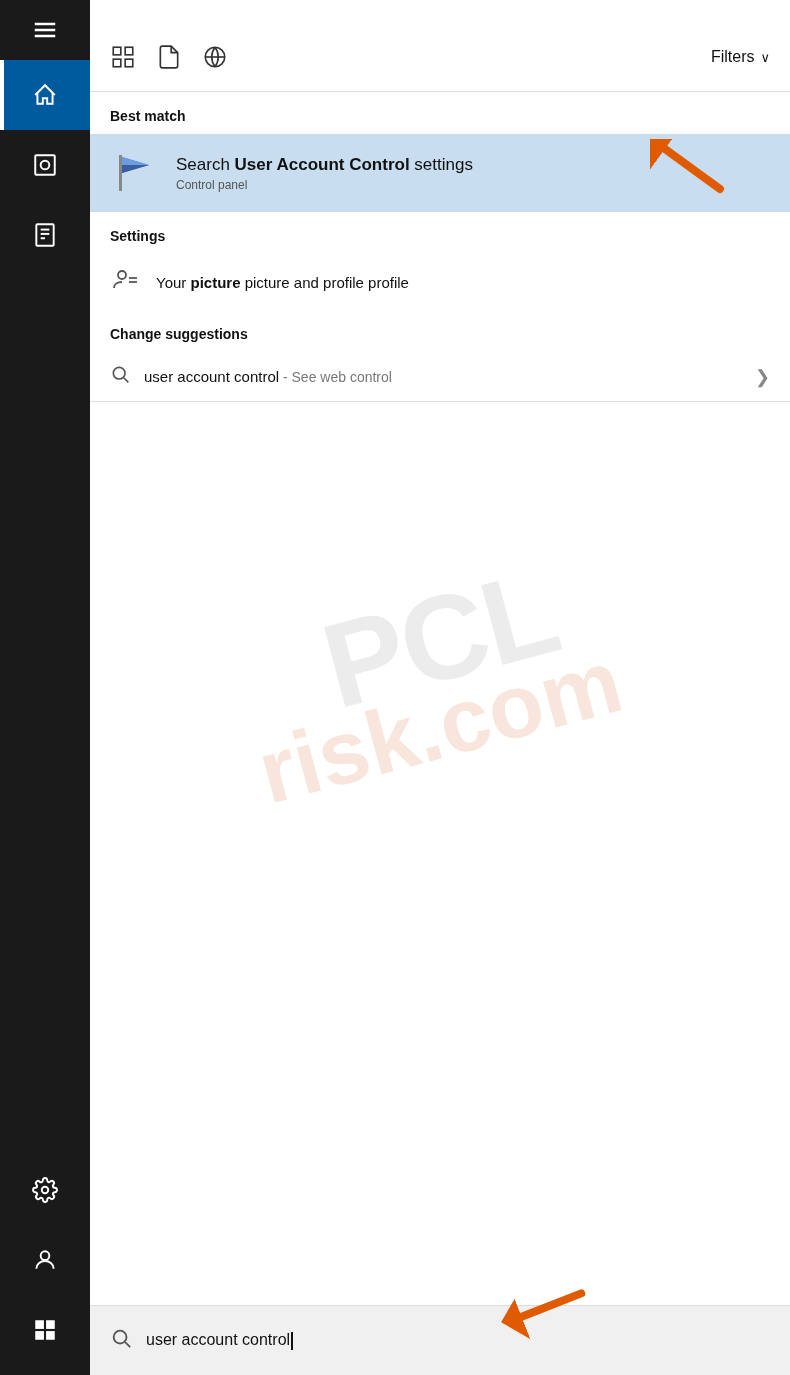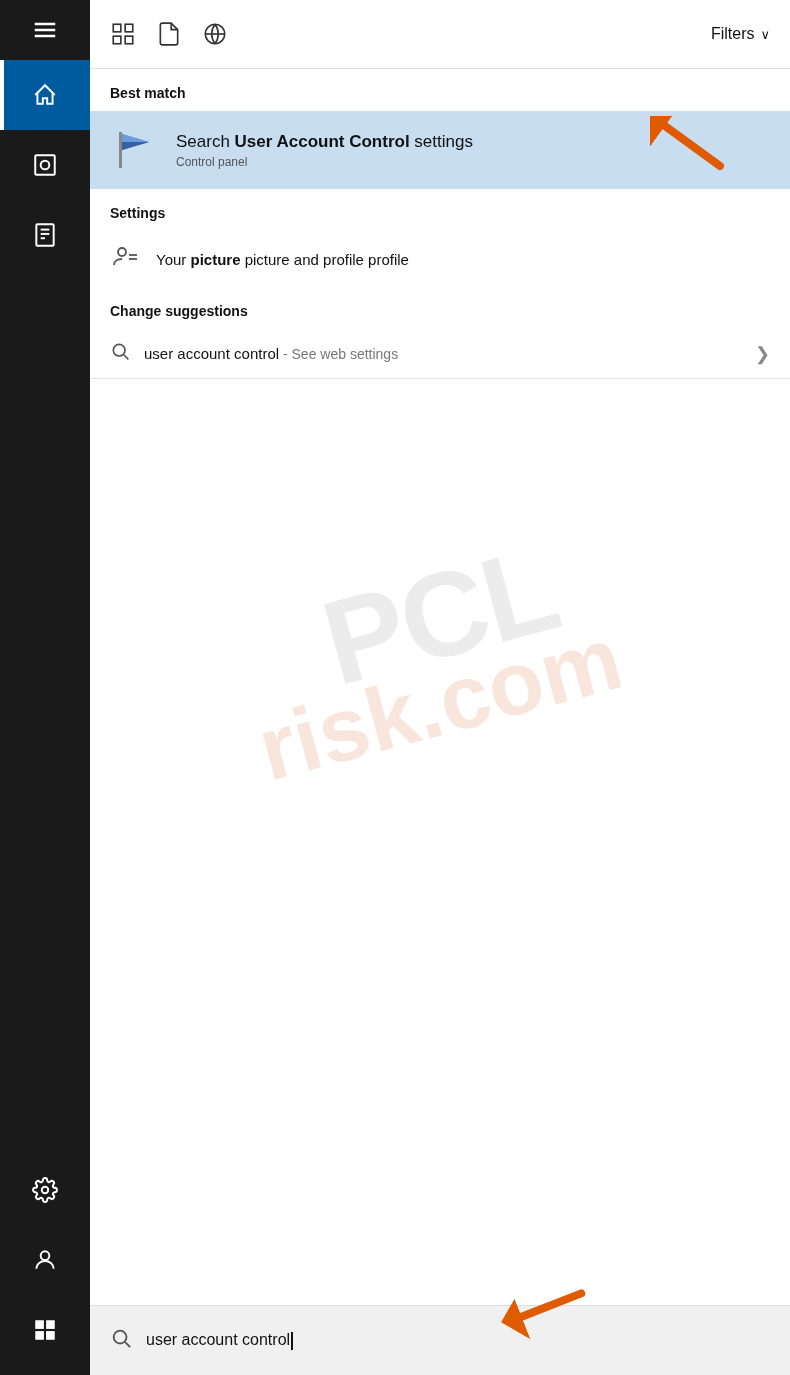--- a/index.html
+++ b/index.html
@@ -83,20 +83,21 @@
 
     
     .toolbar {
       height: 69px;
       display: flex;
       align-items: center;
       padding: 0 20px;
       border-bottom: 1px solid #ddd;
       gap: 20px;
       background: #fff;
+      margin-top: 23px;
     }
 
     .toolbar-icon {
       font-size: 22px;
       color: #333;
       cursor: pointer;
       display: flex;
       align-items: center;
       justify-content: center;
     }
@@ -500,21 +501,21 @@
     <div class="section-label">Change suggestions</div>
 
     <div class="suggestion-item">
       <div class="suggestion-icon">
         <svg width="20" height="20" viewBox="0 0 24 24" fill="none" stroke="#555" stroke-width="2">
           <circle cx="11" cy="11" r="7"></circle>
           <line x1="16.5" y1="16.5" x2="22" y2="22"></line>
         </svg>
       </div>
       <div class="suggestion-text">
-        <span>user account control</span><span class="suggestion-web"> - See web settings</span>
+        <span>user account control</span><span class="suggestion-web"> - See web control</span>
       </div>
       <div class="suggestion-chevron">❯</div>
     </div>
 
     <div class="watermark-area">
       <div class="watermark-text">PCL</div>
       <div class="watermark-text2">risk.com</div>
     </div>
 
   </div>

